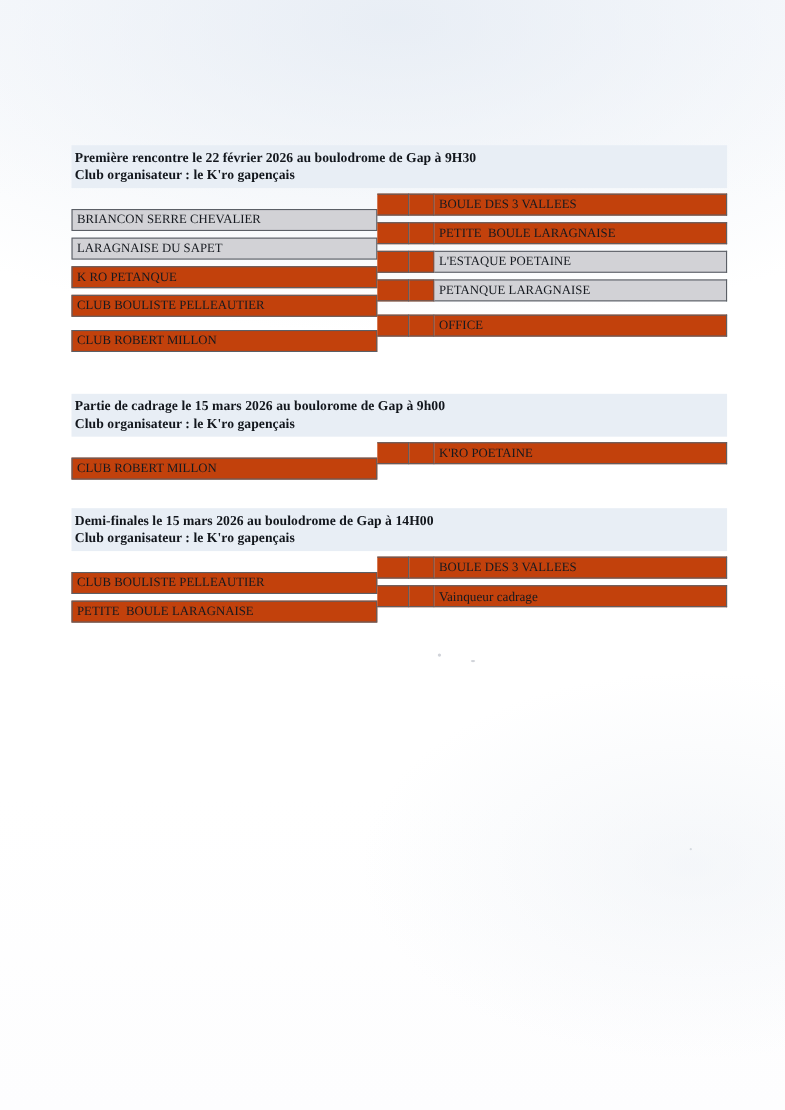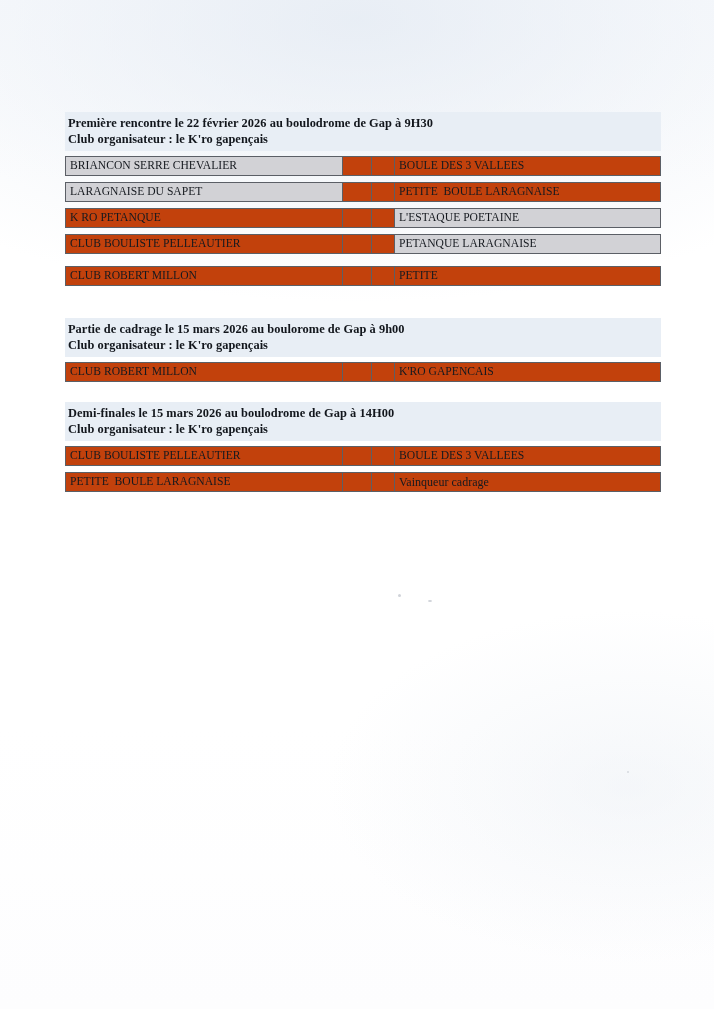--- a/index.html
+++ b/index.html
@@ -57,20 +57,21 @@
     letter-spacing: 0.15px;
     line-height: 1;
     white-space: nowrap;
   }
 
   
   .section-band {
     background: #e8eef5;
     padding: 3px 0 4px 3px;
     box-sizing: border-box;
+    margin-top: 20px;
   }
   .band-line {
     font-size: 12.4px;
     font-weight: bold;
     color: #12161c;
     line-height: 16px;
     white-space: nowrap;
     letter-spacing: 0.05px;
   }
 
@@ -91,20 +92,21 @@
     box-sizing: border-box;
     height: 20px;
     display: flex;
     align-items: center;
     overflow: hidden;
     background: #c2410c;
   }
   .cell-team {
     width: 278px;
     padding-left: 4px;
+    margin-top: 14px;
   }
   .cell-score {
     width: 29px;
     border-left: none;
   }
   .cell-score2 {
     width: 23px;
     border-left: none;
   }
   .cell-opp {
@@ -217,21 +219,21 @@
             <div class="cell cell-team">
               <span class="cell-text">CLUB ROBERT MILLON</span>
             </div>
             <div class="cell cell-score">
               <span class="cell-text"></span>
             </div>
             <div class="cell cell-score2">
               <span class="cell-text"></span>
             </div>
             <div class="cell cell-opp">
-              <span class="cell-text">PETITE</span>
+              <span class="cell-text">OFFICE</span>
             </div>
           </div>
         </div>
       </div>
       <div class="spacer-lg"></div>
       <div class="section">
         <div class="section-band">
           <div class="band-line">Partie de cadrage le 15 mars 2026 au boulorome de Gap à 9h00</div>
           <div class="band-line">Club organisateur : le K'ro gapençais</div>
         </div>
@@ -240,21 +242,21 @@
             <div class="cell cell-team">
               <span class="cell-text">CLUB ROBERT MILLON</span>
             </div>
             <div class="cell cell-score">
               <span class="cell-text"></span>
             </div>
             <div class="cell cell-score2">
               <span class="cell-text"></span>
             </div>
             <div class="cell cell-opp">
-              <span class="cell-text">K'RO GAPENCAIS</span>
+              <span class="cell-text">K'RO POETAINE</span>
             </div>
           </div>
         </div>
       </div>
       <div class="spacer-md"></div>
       <div class="section">
         <div class="section-band">
           <div class="band-line">Demi-finales le 15 mars 2026 au boulodrome de Gap à 14H00</div>
           <div class="band-line">Club organisateur : le K'ro gapençais</div>
         </div>

